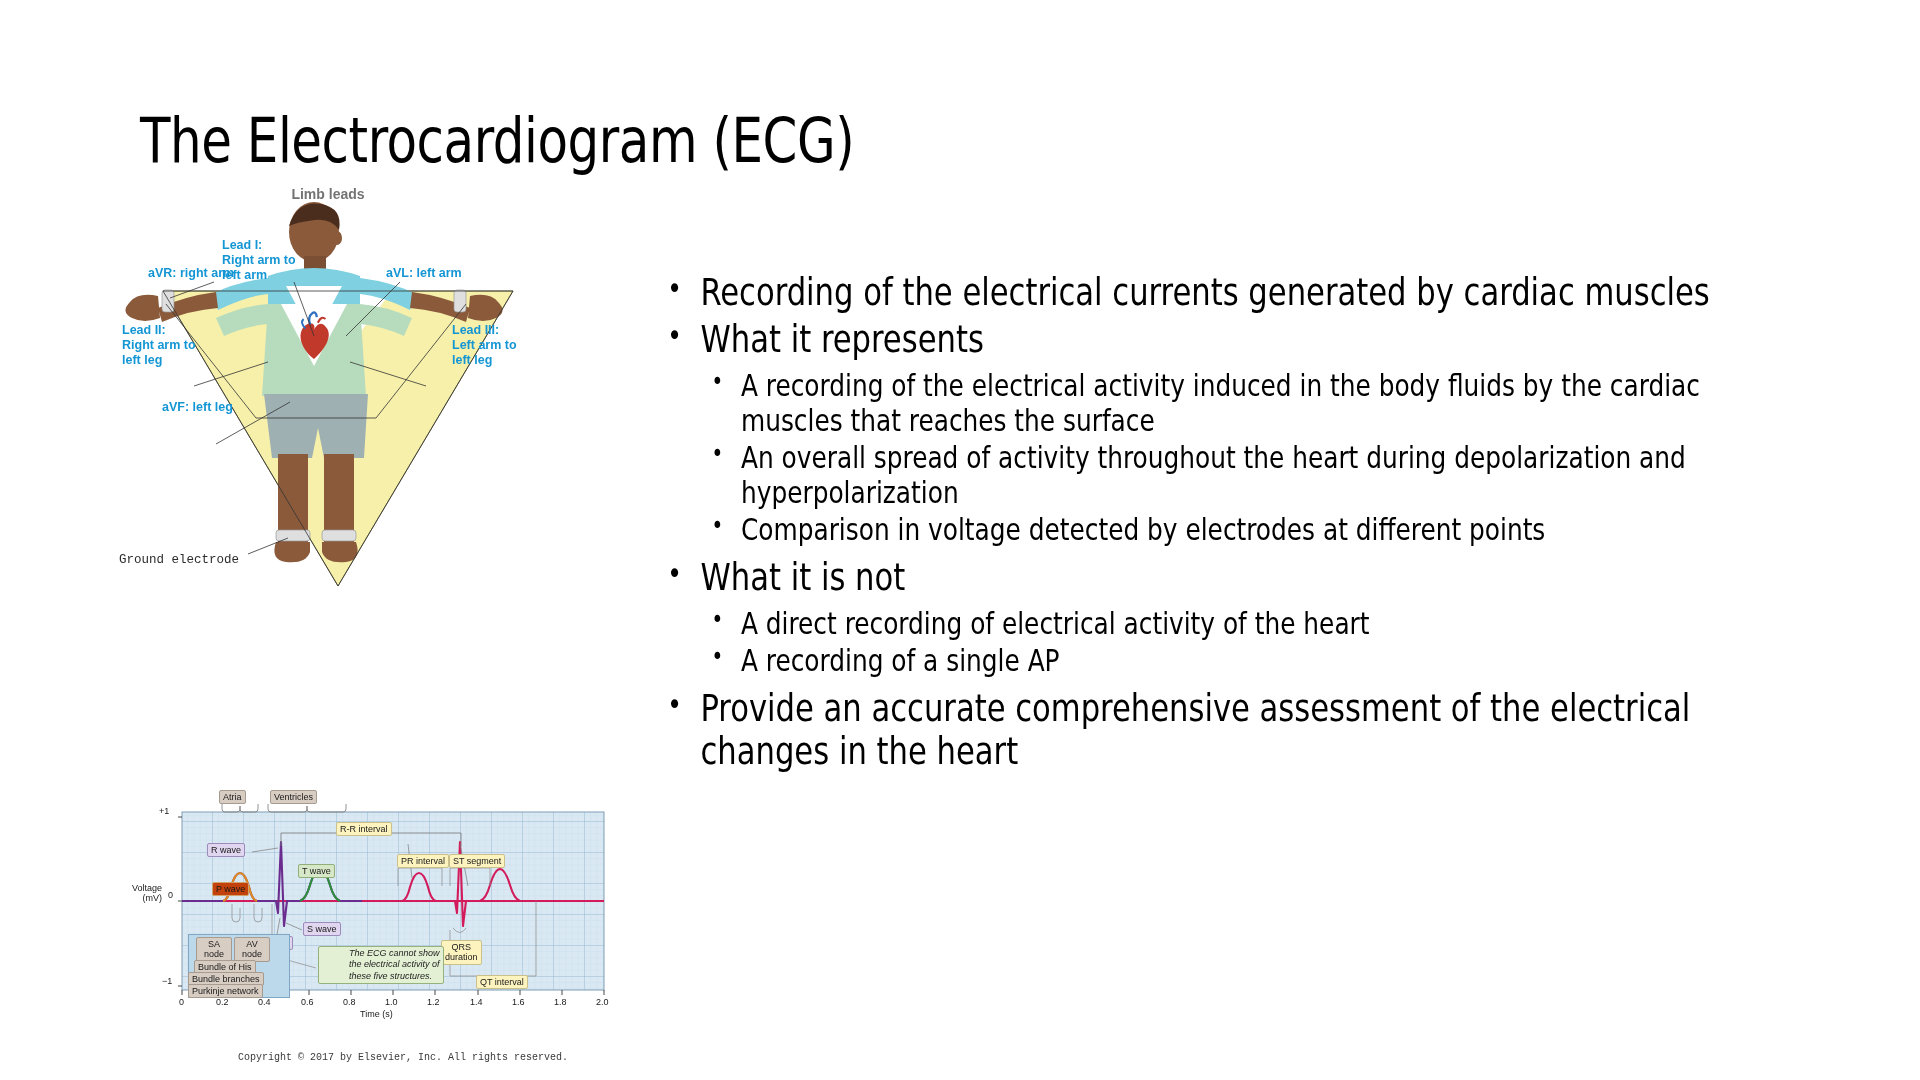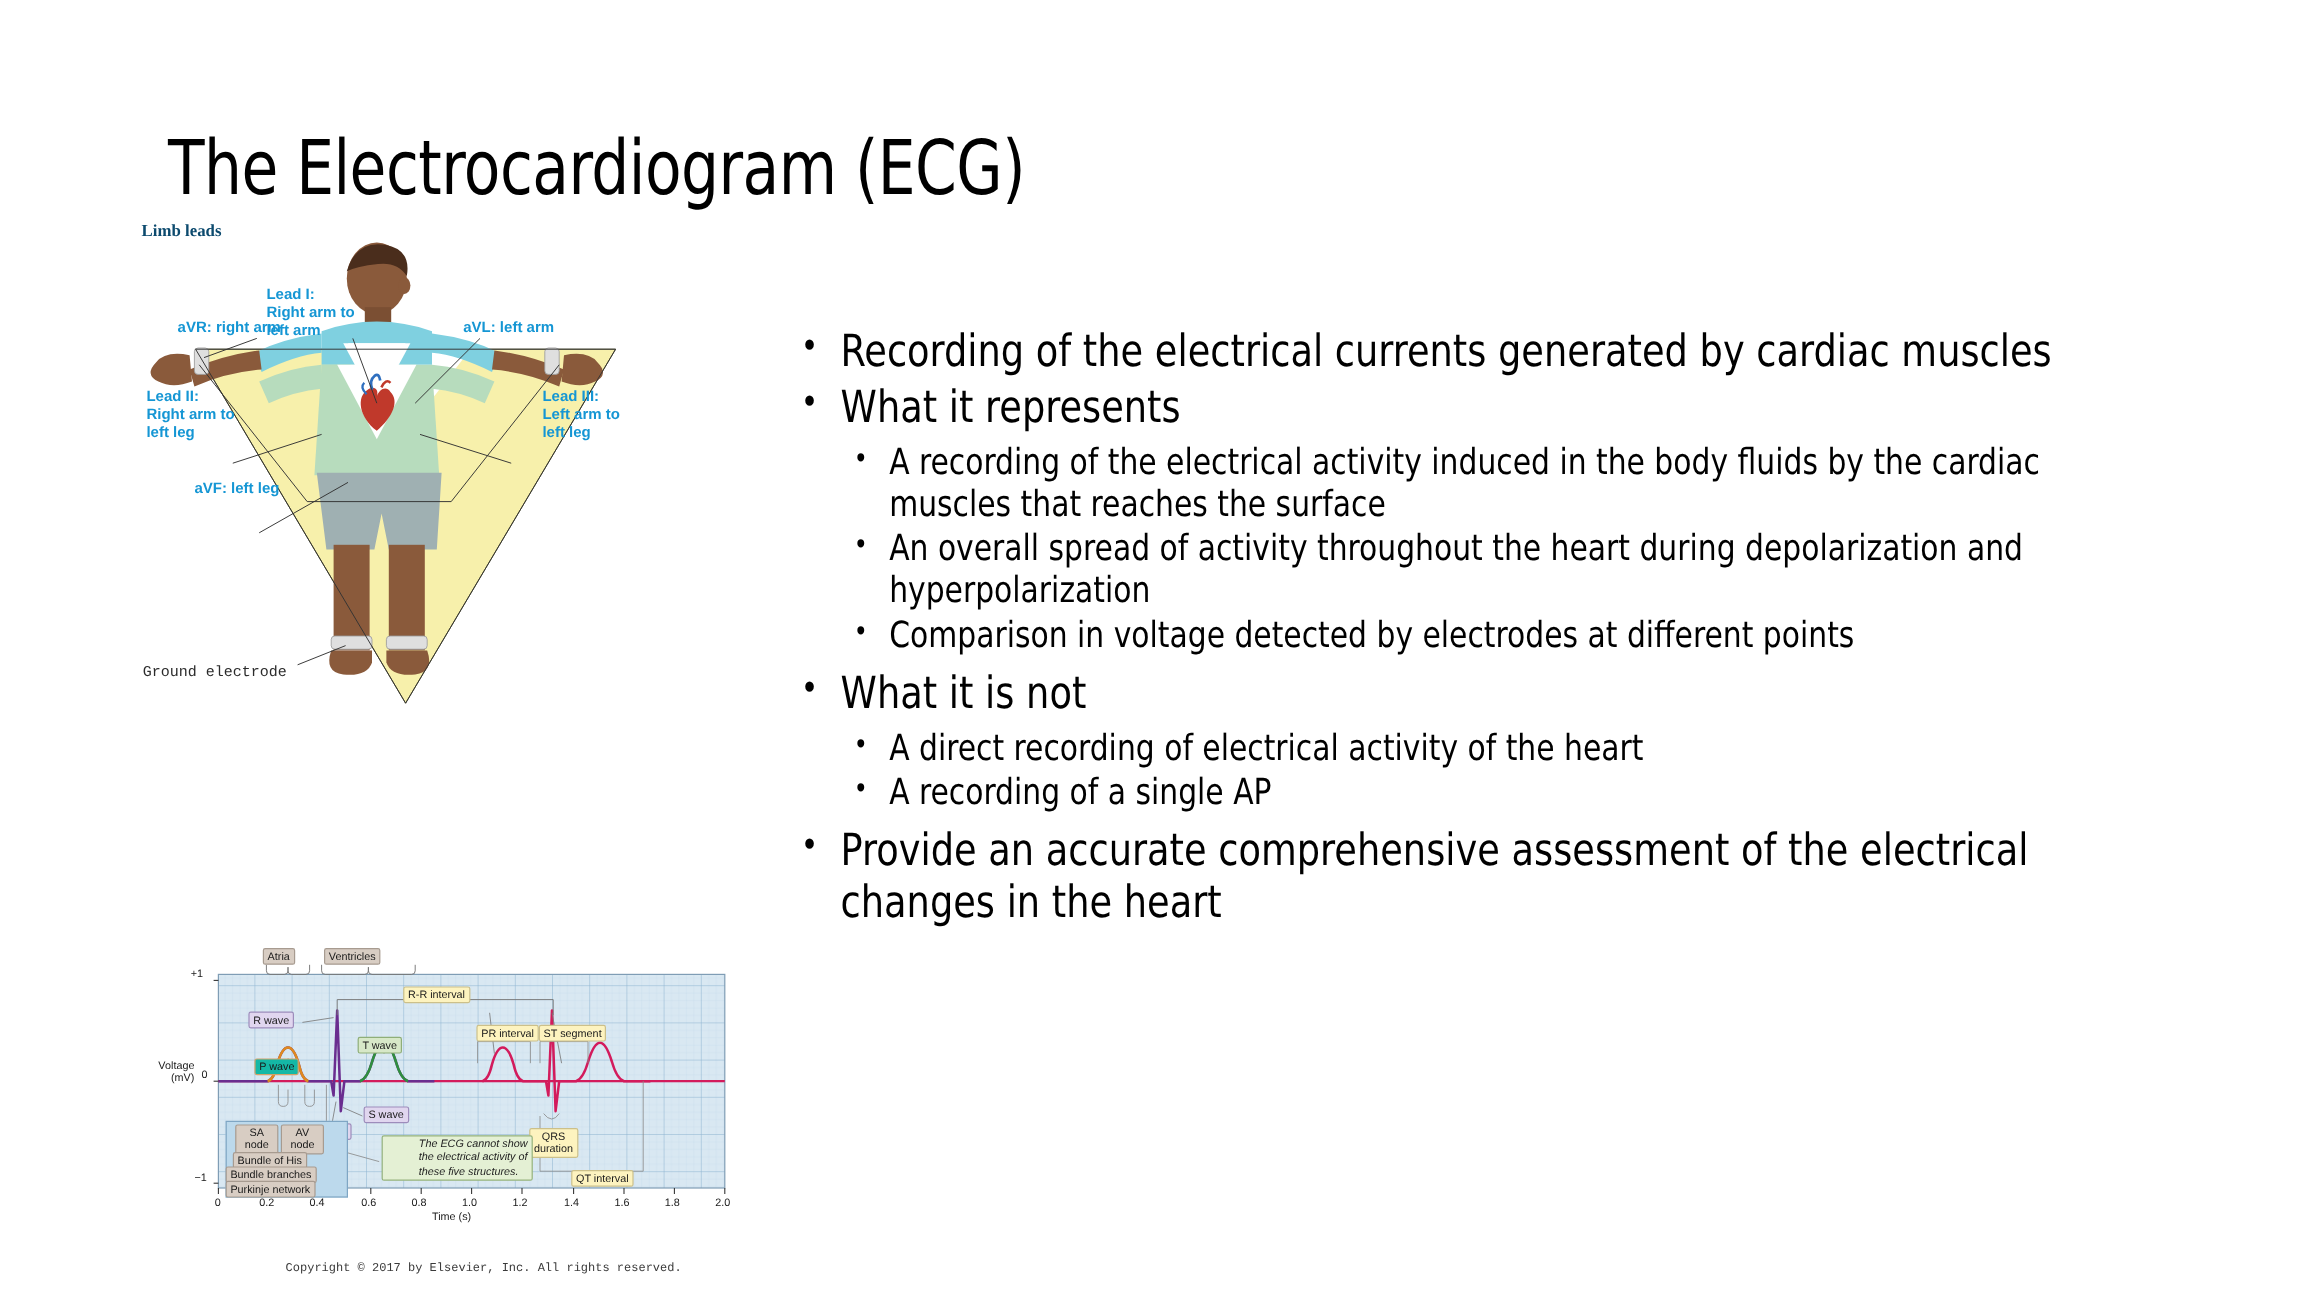--- a/index.html
+++ b/index.html
@@ -100,25 +100,25 @@
     left: 118px;
     top: 186px;
     width: 420px;
     height: 430px;
   }
   .fig-title {
     position: absolute;
     left: 0;
     top: 0;
     width: 420px;
-    text-align: left;
+    text-align: center;
     font-size: 14px;
     font-weight: bold;
-    color: #0c4a6e;
-    font-family: Liberation Serif, serif;
+    color: #737373;
+    font-family: Liberation Sans, sans-serif;
   }
   .einthoven {
     position: absolute;
     left: 0;
     top: 0;
   }
   .lead-label {
     position: absolute;
     color: #1596d4;
     font-size: 12.5px;
@@ -155,21 +155,21 @@
     color: #1a1a1a;
     padding: 1px 3px;
     border: 1px solid #9a9a9a;
     border-radius: 2px;
     white-space: nowrap;
     line-height: 1.15;
   }
   .tag-yellow { background: #fdf3bf; border-color: #ccc08a; }
   .tag-brown  { background: #d8cdc3; border-color: #a79b90; }
   .tag-purple { background: #e0d6ef; border-color: #9d8cbb; }
-  .tag-orange { background: #14b8a6; border-color: #d1a26a; }
+  .tag-orange { background: #c2410c; border-color: #d1a26a; }
   .tag-green  { background: #d7e8c8; border-color: #8fae79; }
   .tag-note   { background: #e4f0d4; border-color: #95b27c; font-style: italic; color: #222; padding-left: 30px; }
   .axis-txt {
     position: absolute;
     font-size: 9px;
     color: #1a1a1a;
     font-family: "Liberation Sans", sans-serif;
     white-space: nowrap;
   }
   .copyright {

